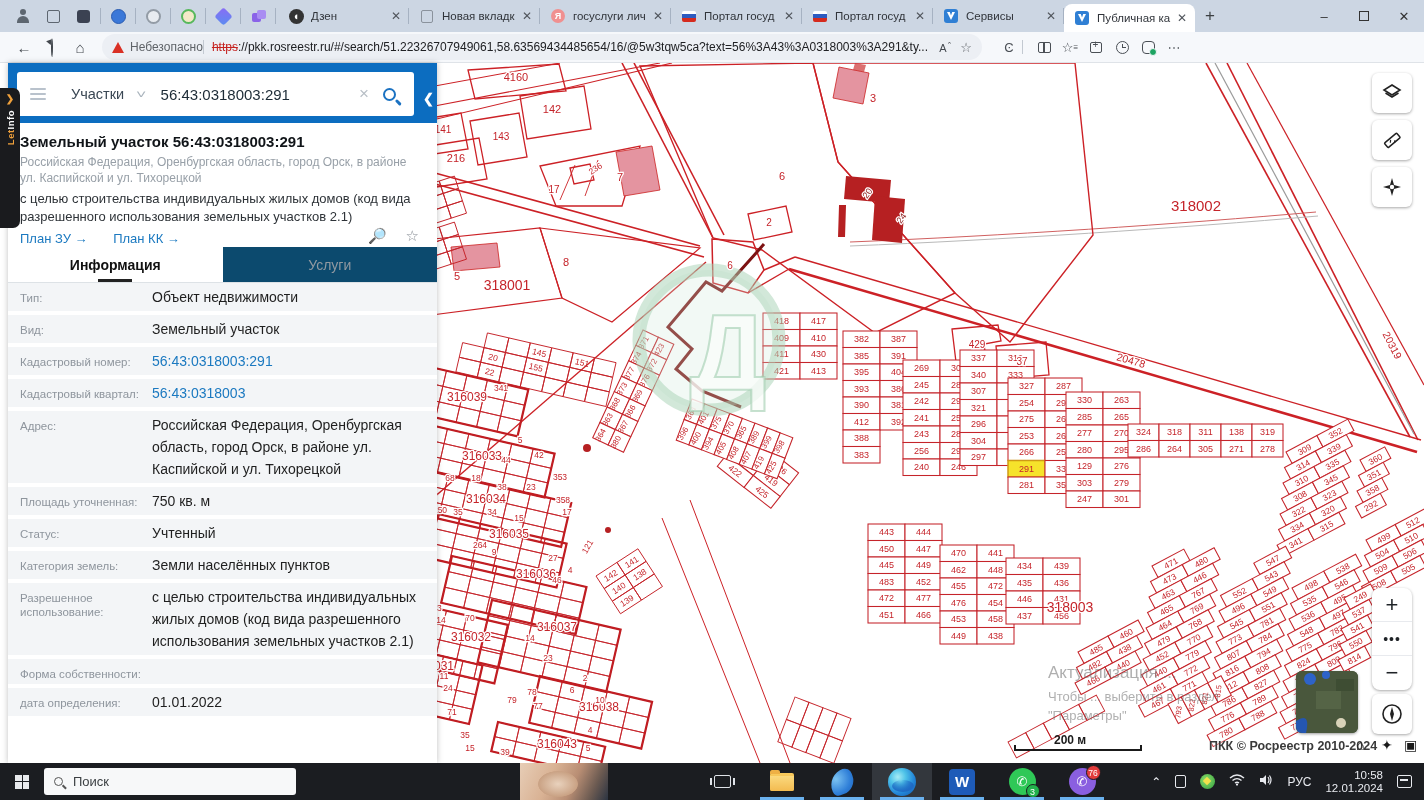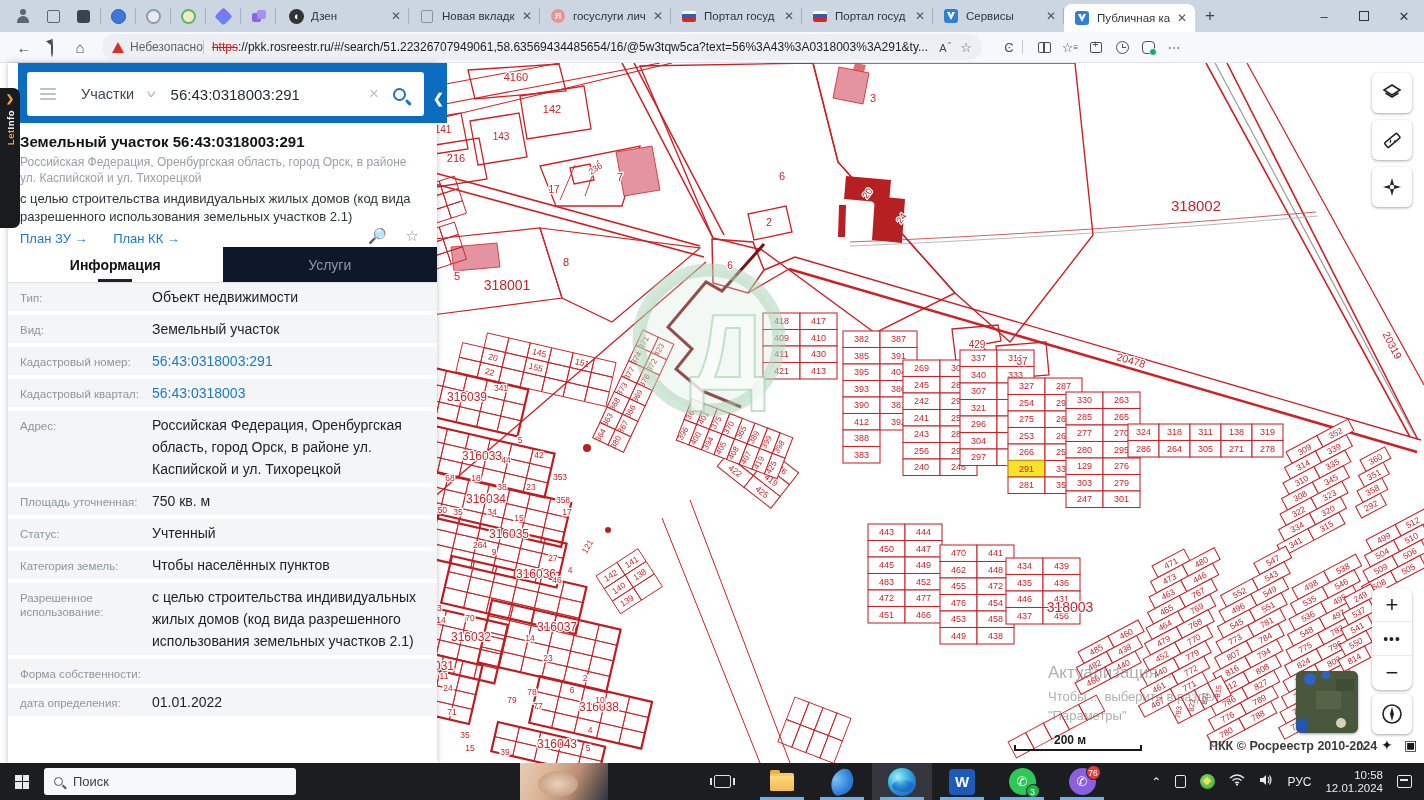--- a/index.html
+++ b/index.html
@@ -87,21 +87,21 @@
 .attr { position:absolute; left:785px; top:676px; font-size:12.5px; color:#3a3a3a; font-weight:bold; text-shadow:0 0 2px #fff;}
 .footico { position:absolute; top:674px; color:#1a1a1a; font-size:14px; }
 .sat { position:absolute; left:872px; top:608px; width:62px; height:62px; border-radius:6px; overflow:hidden; box-shadow:0 1px 3px rgba(0,0,0,.4); background:#4a5a3c;}
 .overlaytxt { position:absolute; left:624px; top:600px; color:rgba(110,110,110,.55); }
 .overlaytxt .l1 { font-size:17px; margin-bottom:6px;}
 .overlaytxt .l2 { font-size:13px; margin-bottom:4px;}
 .overlaytxt .l3 { font-size:13px; }
 
 
 .panel { position:absolute; left:8px; top:63px; width:429px; height:700px; background:#fff; z-index:5; box-shadow:0 0 6px rgba(0,0,0,.25);}
-.phead { position:absolute; left:10px; top:0; width:429px; height:60px; background:#0c6dc0; }
+.phead { position:absolute; left:0; top:0; width:429px; height:60px; background:#0c6dc0; }
 .searchbox { position:absolute; left:9px; top:9px; width:397px; height:44px; background:#fff; border-radius:3px; display:flex; align-items:center; }
 .burger { width:16px; height:12px; margin-left:13px; display:flex; flex-direction:column; justify-content:space-between; flex:none;}
 .burger i { height:2px; background:#b9c2cc; border-radius:1px;}
 .cat-label { font-size:14.5px; color:#3a4754; margin-left:25px; flex:none;}
 .chev { margin-left:14px; color:#aab4bd; font-size:11px; flex:none; transform:scaleX(1.6);}
 .query { font-size:15px; color:#1c2b36; margin-left:16px; flex:1;}
 .clear-x { color:#b8bfc6; font-size:17px; flex:none; margin-right:14px;}
 .mag { width:13px; height:13px; border:2.5px solid #1b72c2; border-radius:50%; position:relative; flex:none; margin-right:18px;}
 .mag:after { content:""; position:absolute; left:10px; top:11px; width:7px; height:2.5px; background:#1b72c2; transform:rotate(45deg); border-radius:2px;}
 .collapse-arrow { position:absolute; right:3px; top:28px; color:#fff; font-size:13px; font-weight:bold;}
@@ -110,21 +110,21 @@
 .p-sub { position:absolute; left:12px; top:31px; width:400px; font-size:12px; line-height:16px; color:#98a0a8;}
 .p-usage { position:absolute; left:12px; top:67px; width:402px; font-size:13px; line-height:18px; color:#2e3338;}
 .p-links { position:absolute; left:12px; top:108px; font-size:13px; color:#1b79c0; }
 .p-links span { margin-right:22px; }
 .p-licons { position:absolute; right:18px; top:104px; color:#8a9097; font-size:15px;}
 .p-licons span { margin-left:14px; }
 .ptabs { position:absolute; left:0; top:124px; width:429px; height:36px; display:flex; border-bottom:1px solid #dde2e6;}
 .ptab { flex:1; display:flex; align-items:center; justify-content:center; font-size:14px; }
 .ptab.active { background:#fff; color:#111; font-weight:bold; position:relative;}
 .ptab.active:after { content:""; position:absolute; left:50%; bottom:0; transform:translateX(-50%); width:34px; height:3px; background:#222;}
-.ptab.inactive { background:#0f172a; color:#9199a1; }
+.ptab.inactive { background:#0c4a6e; color:#9199a1; }
 .prows { position:absolute; left:0; top:160px; width:429px; }
 .prow { display:flex; background:#f3f5f7; margin-bottom:4px; padding:3px 12px; }
 .prow .rl { width:132px; flex:none; font-size:11.5px; color:#8e959d; padding-top:5px; line-height:14px; padding-right:8px;}
 .prow .rv { flex:1; font-size:14px; color:#1f1f1f; line-height:22px; }
 .prow .rv.link { color:#1b79c0; }
 
 
 .letinfo { position:absolute; left:0; top:88px; width:20px; height:140px; background:#1a1b1e; border-radius:0 7px 7px 0; z-index:6; display:flex; flex-direction:column; align-items:center;}
 .letinfo .arr { color:#f0a13c; font-size:10px; margin-top:5px; font-weight:bold;}
 .letinfo .vert { writing-mode:vertical-rl; transform:rotate(180deg); font-size:9.5px; font-weight:bold; color:#fff; letter-spacing:.5px; margin-top:6px;}
@@ -1402,21 +1402,21 @@
           <div class="prow">
             <span class="rl">Площадь уточненная:</span>
             <span class="rv">750 кв. м</span>
           </div>
           <div class="prow">
             <span class="rl">Статус:</span>
             <span class="rv">Учтенный</span>
           </div>
           <div class="prow">
             <span class="rl">Категория земель:</span>
-            <span class="rv">Чтобы населённых пунктов</span>
+            <span class="rv">Земли населённых пунктов</span>
           </div>
           <div class="prow">
             <span class="rl">Разрешенное использование:</span>
             <span class="rv">с целью строительства индивидуальных жилых домов (код вида разрешенного использования земельных участков 2.1)</span>
           </div>
           <div class="prow">
             <span class="rl">Форма собственности:</span>
           </div>
           <div class="prow">
             <span class="rl">дата определения:</span>

